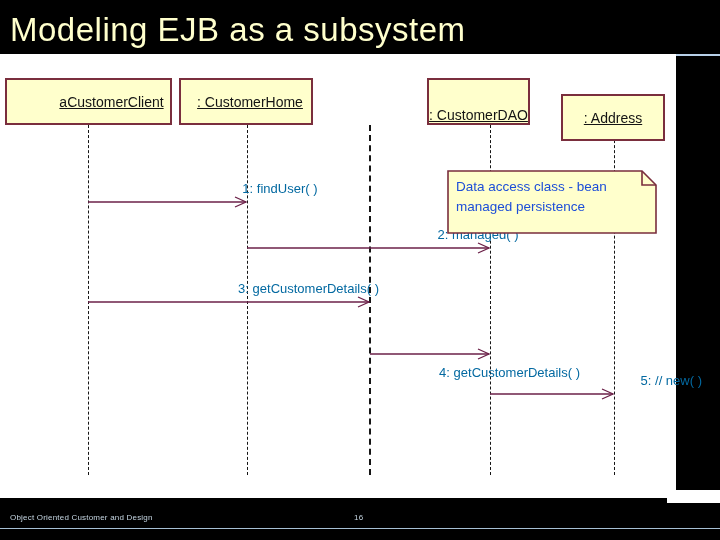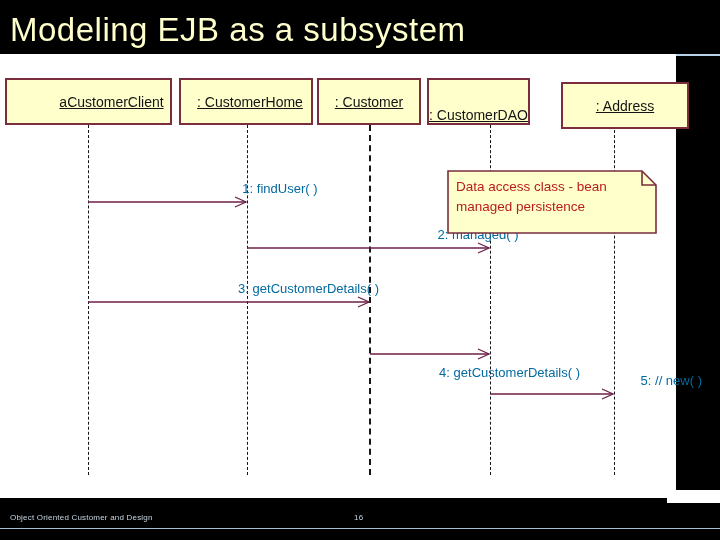--- a/index.html
+++ b/index.html
@@ -49,21 +49,21 @@
   .msg-arrow line,.msg-arrow polyline{
     stroke:var(--arrow);stroke-width:1.3;fill:none;
   }
   .note-box{
     position:absolute;z-index:3;
   }
   .note-box svg{position:absolute;left:0;top:0;}
   .note-box svg path{stroke:var(--box-border);stroke-width:1.6;}
   .note-text{
     position:absolute;left:9px;top:7px;right:16px;
-    font-size:13.5px;line-height:20px;color:#b91c1c;
+    font-size:13.5px;line-height:20px;color:#1d4ed8;
   }
   .footer-text{
     position:absolute;top:513px;font-size:8px;letter-spacing:0.2px;
     color:var(--footer-text);white-space:nowrap;z-index:3;
   }
   .footer-left{left:10px;}
   .page-number{left:354px;}
   .footer-divider{
     position:absolute;left:0;top:528px;width:720px;height:1px;
     background:var(--divider-bottom);z-index:3;
@@ -88,29 +88,26 @@
   </div>
 <div class="lifeline" style="left: 87.5px; top: 71px; height: 350px; border-left-width: 1px;"></div>
     <div class="head-box" style="left: 5px; top: 24px; width: 167px; height: 47px; padding-left: 46px;">
       <span class="head-label">aCustomerClient</span>
     </div>
     <div class="lifeline" style="left: 246.5px; top: 71px; height: 350px; border-left-width: 1px;"></div>
     <div class="head-box" style="left: 179px; top: 24px; width: 134px; height: 47px; padding-left: 8px;">
       <span class="head-label">: CustomerHome</span>
     </div>
     <div class="lifeline" style="left: 369px; top: 71px; height: 350px; border-left-width: 2px;"></div>
-    <div class="head-box" style="left: 317px; top: 24px; width: 104px; height: 47px;">
-      <span class="head-label">: Customer</span>
-    </div>
     <div class="lifeline" style="left: 489.5px; top: 71px; height: 350px; border-left-width: 1px;"></div>
     <div class="head-box" style="left: 427px; top: 24px; width: 103px; height: 47px; align-items: flex-end;">
       <span class="head-label">: CustomerDAO</span>
     </div>
     <div class="lifeline" style="left: 613.5px; top: 71px; height: 350px; border-left-width: 1px;"></div>
-    <div class="head-box" style="left: 561px; top: 28px; width: 128px; height: 47px;">
+    <div class="head-box" style="left: 561px; top: 40px; width: 104px; height: 47px;">
       <span class="head-label">: Address</span>
     </div>
     <div class="msg-label" style="left: 17.5px; width: 300px; top: 127px;">1: findUser( )</div>
     <svg width="159" height="12" class="msg-arrow" style="left: 88px; top: 142px;">
       <line x1="0" y1="6" x2="158" y2="6"></line>
       <polyline points="147,1 158,6 147,11"></polyline>
     </svg>
     <div class="msg-label" style="left: 218.5px; width: 300px; top: 173px;">2: managed( )</div>
     <svg width="243" height="12" class="msg-arrow" style="left: 247px; top: 188px;">
       <line x1="0" y1="6" x2="242" y2="6"></line>

